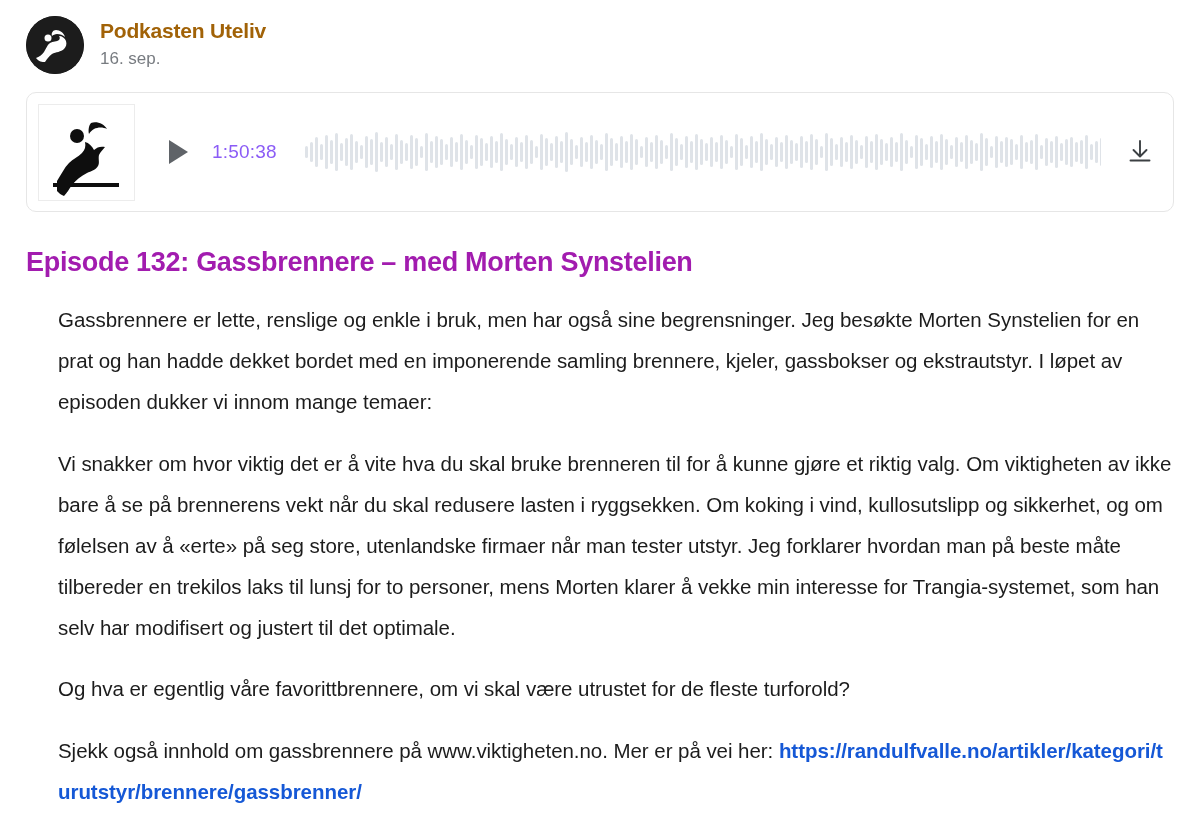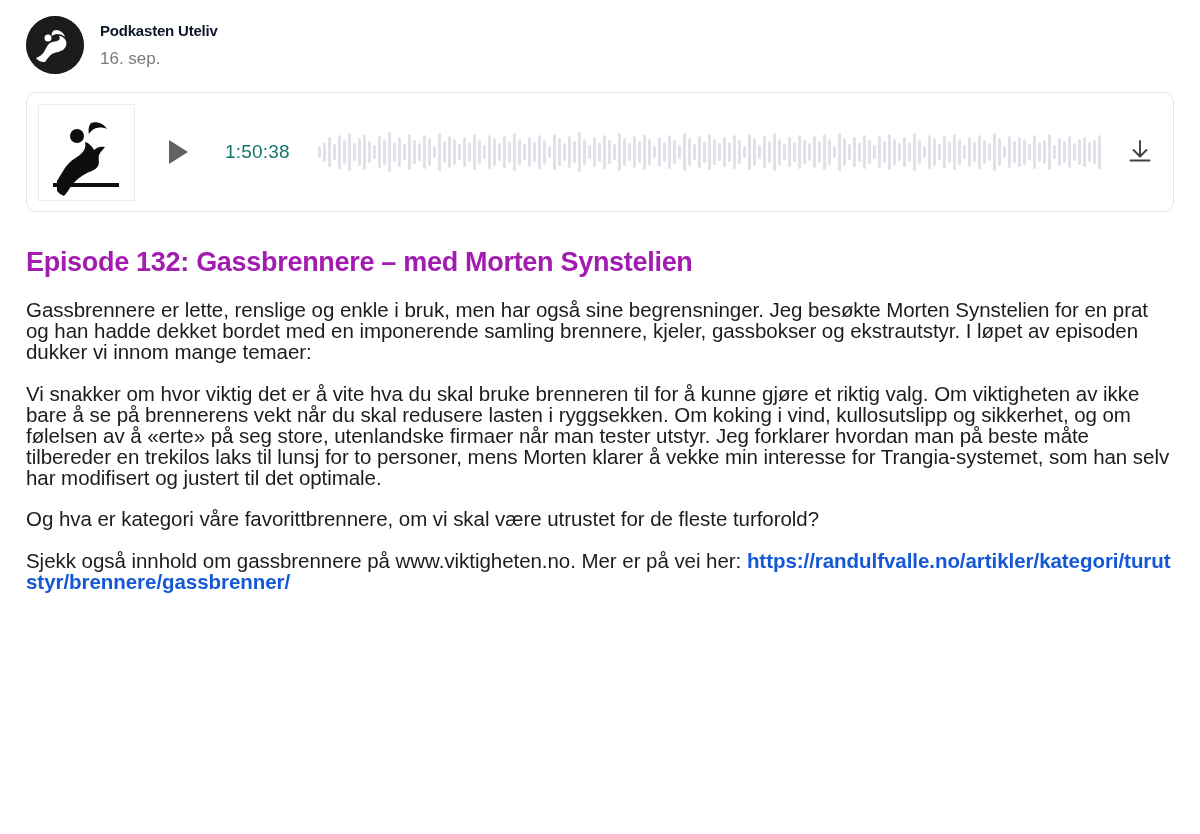--- a/index.html
+++ b/index.html
@@ -32,25 +32,25 @@
     height: 58px;
     border-radius: 50%;
     background: #1c1c1c;
     flex: 0 0 58px;
     position: relative;
     overflow: hidden;
   }
   .avatar svg { display: block; }
   .header-text { padding-top: 2px; }
   .channel-name {
-    font-size: 15px;
+    font-size: 21px;
     font-weight: bold;
     line-height: 26px;
     letter-spacing: -0.2px;
-    color: #0f172a;
+    color: #a16207;
   }
   .post-date {
     font-size: 17px;
     line-height: 24px;
     color: #777b80;
     margin-top: 3px;
   }
 
   
   .audio-card {
@@ -77,23 +77,23 @@
     width: 26px;
     height: 30px;
     flex: 0 0 26px;
     cursor: pointer;
     display: flex;
     align-items: center;
     justify-content: center;
   }
   .play-btn svg { display: block; }
   .duration {
-    margin-left: 34px;
+    margin-left: 21px;
     font-size: 19px;
-    color: #0f766e;
+    color: #8b5cf6;
     font-weight: 500;
     letter-spacing: 0.2px;
     white-space: nowrap;
   }
   .waveform {
     flex: 1 1 auto;
     margin-left: 28px;
     margin-right: 24px;
     height: 46px;
     display: flex;
@@ -123,24 +123,25 @@
   .episode-title {
     font-size: 27px;
     font-weight: bold;
     letter-spacing: -0.3px;
     line-height: 34px;
     margin-top: 33px;
     color: #a21caf;
   }
   .para {
     font-size: 20.5px;
-    line-height: 21px;
+    line-height: 41px;
     margin-top: 20px;
     color: #1c1c1c;
     letter-spacing: -0.05px;
+    margin-left: 32px;
   }
   .link {
     color: #1558d6;
     text-decoration: none;
     font-weight: bold;
     word-break: break-all;
   }
 </style>
 </head>
 <body>
@@ -349,19 +350,19 @@
         <path d="M14 3 V18 M7.5 12 L14 18.5 L20.5 12" fill="none" stroke="#3c4043" stroke-width="1.9" stroke-linecap="round" stroke-linejoin="round"></path>
         <path d="M4.5 22.5 H23.5" fill="none" stroke="#3c4043" stroke-width="1.9" stroke-linecap="round"></path>
       </svg>
     </div>
   </div>
 
   <h1 class="episode-title">Episode 132: Gassbrennere – med Morten Synstelien</h1>
 
   <p class="para">Gassbrennere er lette, renslige og enkle i bruk, men har også sine begrensninger. Jeg besøkte Morten Synstelien for en prat og han hadde dekket bordet med en imponerende samling brennere, kjeler, gassbokser og ekstrautstyr. I løpet av episoden dukker vi innom mange temaer:</p>
   <p class="para">Vi snakker om hvor viktig det er å vite hva du skal bruke brenneren til for å kunne gjøre et riktig valg. Om viktigheten av ikke bare å se på brennerens vekt når du skal redusere lasten i ryggsekken. Om koking i vind, kullosutslipp og sikkerhet, og om følelsen av å «erte» på seg store, utenlandske firmaer når man tester utstyr. Jeg forklarer hvordan man på beste måte tilbereder en trekilos laks til lunsj for to personer, mens Morten klarer å vekke min interesse for Trangia-systemet, som han selv har modifisert og justert til det optimale.</p>
-  <p class="para">Og hva er kategori våre favorittbrennere, om vi skal være utrustet for de fleste turforold?</p>
+  <p class="para">Og hva er egentlig våre favorittbrennere, om vi skal være utrustet for de fleste turforold?</p>
 
   <p class="para">
     <span>Sjekk også innhold om gassbrennere på www.viktigheten.no. Mer er på vei her: </span><a class="link" href="#">https://randulfvalle.no/artikler/kategori/turutstyr/brennere/gassbrenner/</a>
   </p>
 
 </div>
 
 </body></html>

